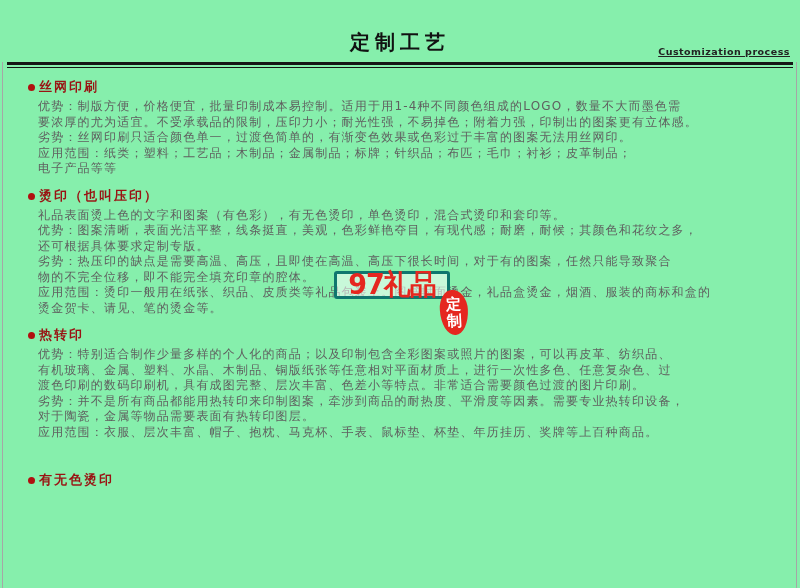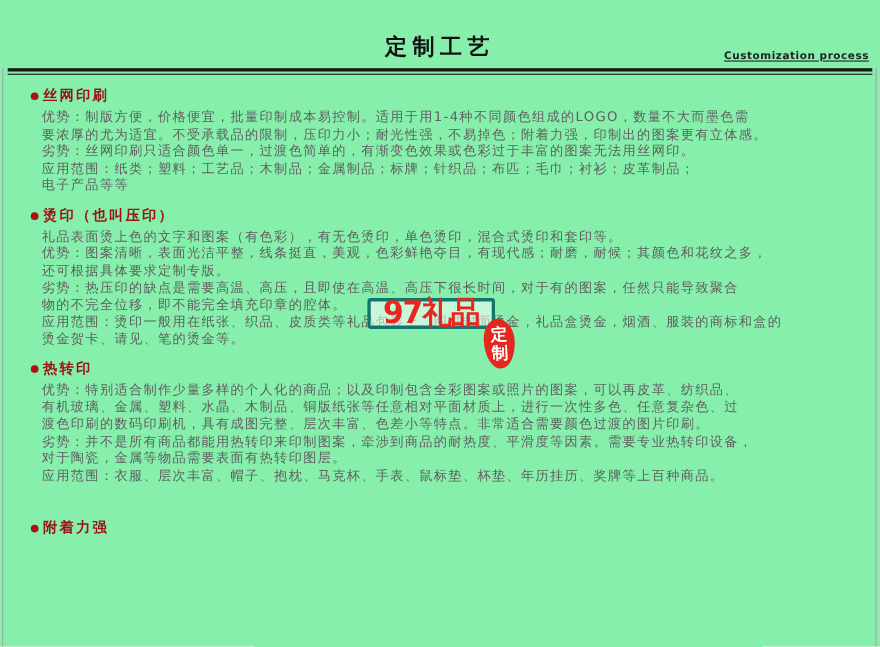--- a/index.html
+++ b/index.html
@@ -134,21 +134,21 @@
 有机玻璃、金属、塑料、水晶、木制品、铜版纸张等任意相对平面材质上，进行一次性多色、任意复杂色、过
 渡色印刷的数码印刷机，具有成图完整、层次丰富、色差小等特点。非常适合需要颜色过渡的图片印刷。
 劣势：并不是所有商品都能用热转印来印制图案，牵涉到商品的耐热度、平滑度等因素。需要专业热转印设备，
 对于陶瓷，金属等物品需要表面有热转印图层。
 应用范围：衣服、层次丰富、帽子、抱枕、马克杯、手表、鼠标垫、杯垫、年历挂历、奖牌等上百种商品。</div>
     </div>
 
     <div class="section s4">
       <div class="heading-row">
         <span class="bullet"></span>
-        <h2>附着力强</h2>
+        <h2>有无色烫印</h2>
       </div>
     </div>
 
   </div>
 
   <div class="watermark">
     <div class="wm-box">
       <span class="wm-text">97礼品</span>
     </div>
     <div class="wm-seal">

